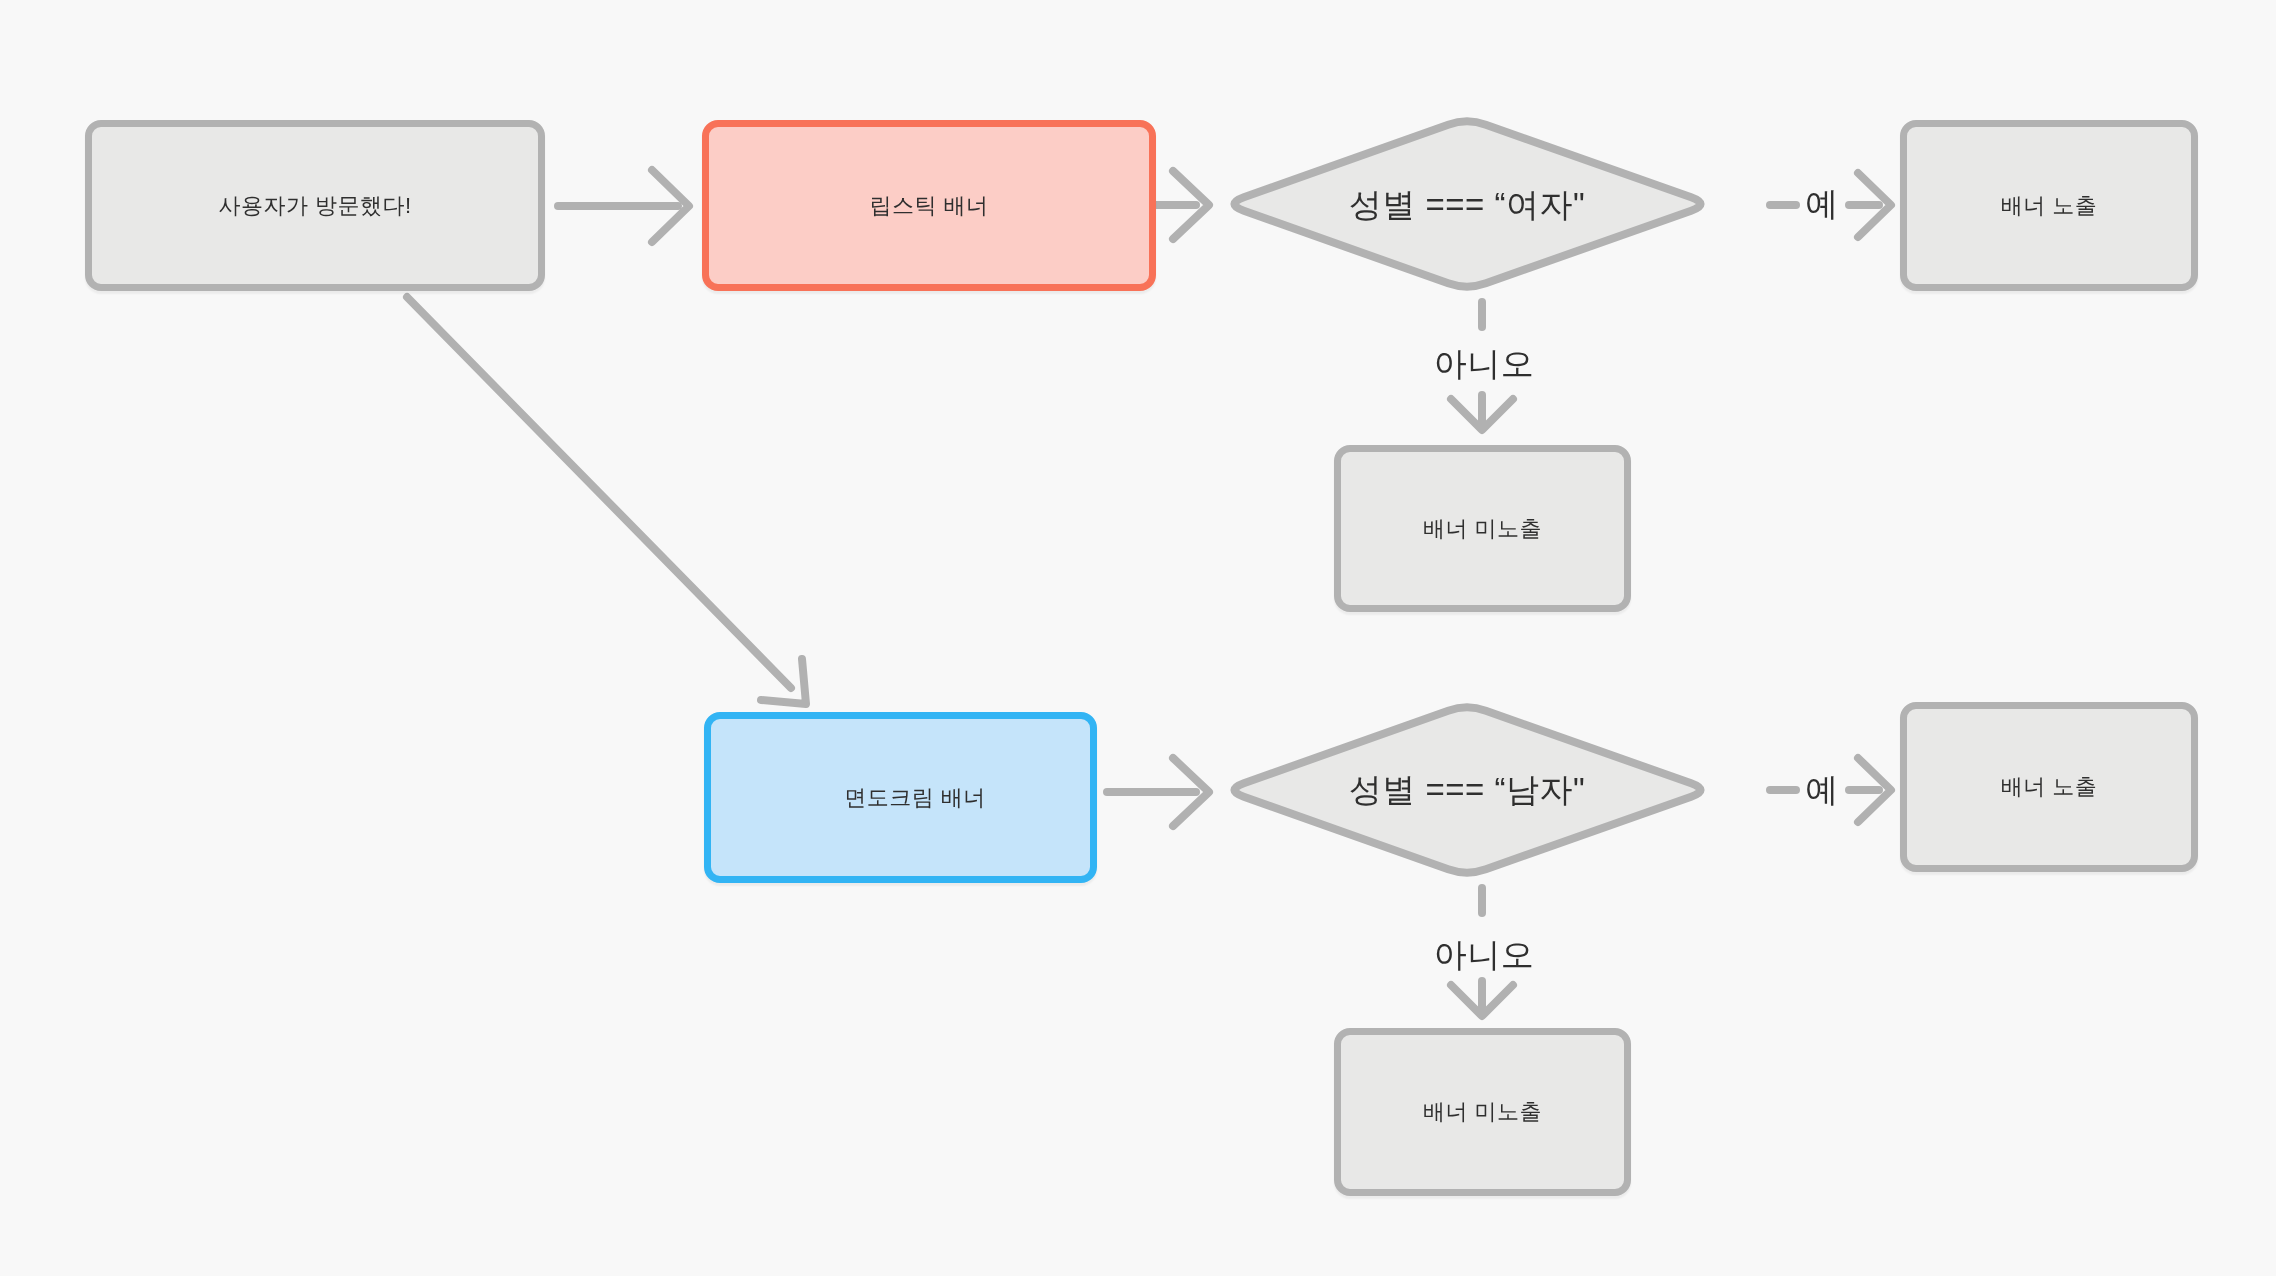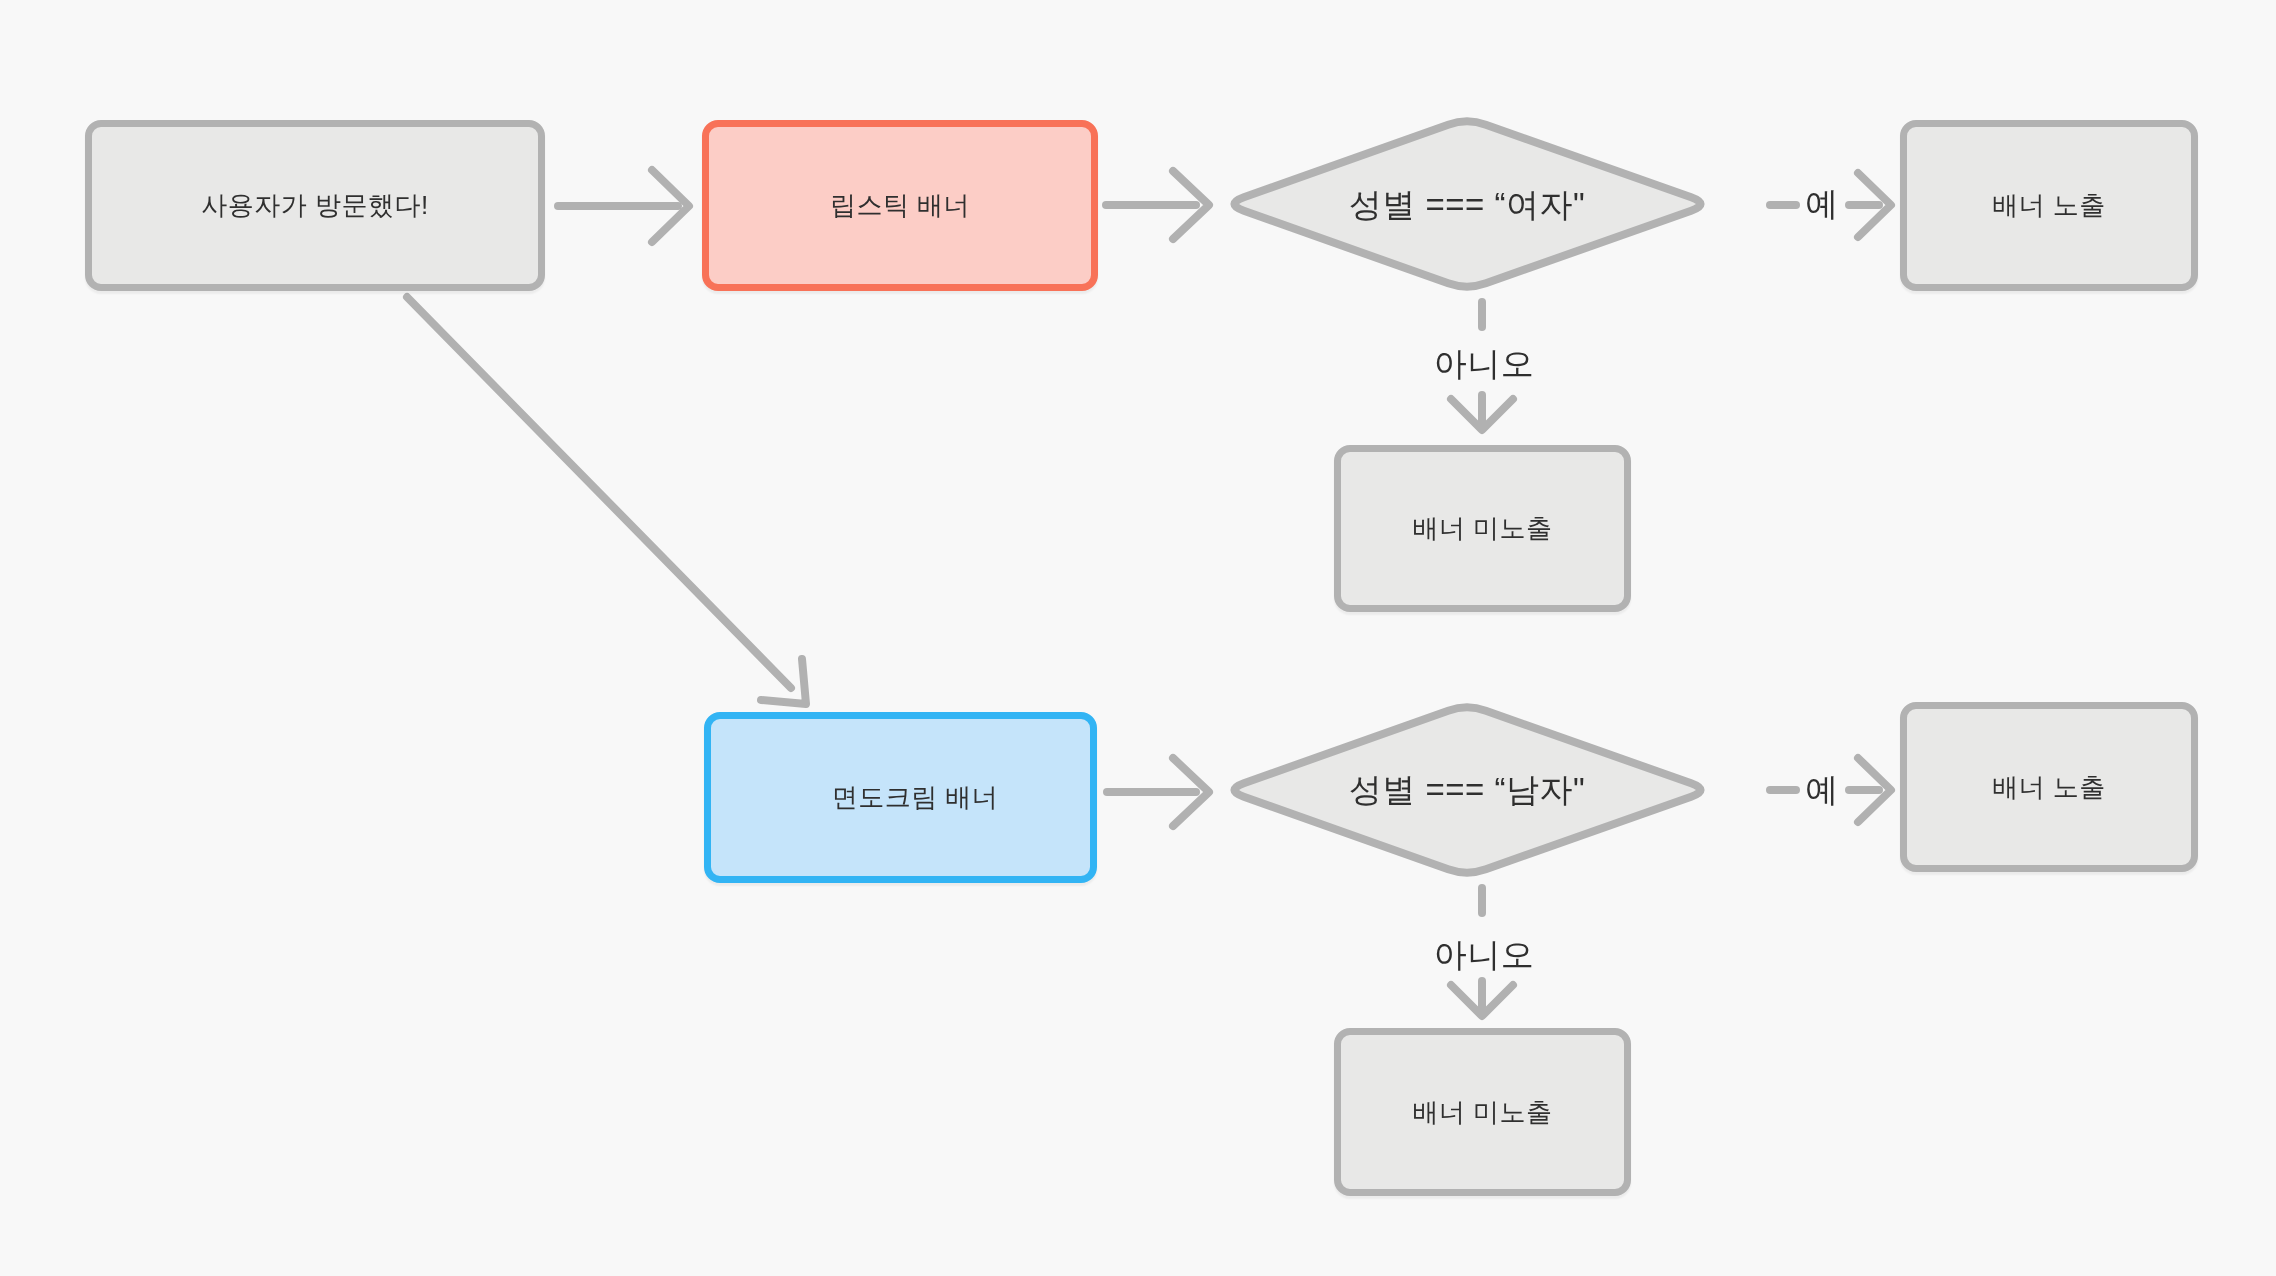--- a/index.html
+++ b/index.html
@@ -44,21 +44,21 @@
     stroke-linejoin: round;
   }
   .node {
     position: absolute;
     border: 7px solid var(--node-border);
     background: var(--node-fill);
     border-radius: 16px;
     display: flex;
     align-items: center;
     justify-content: center;
-    font-size: 26px;
+    font-size: 22px;
     letter-spacing: 0.5px;
     color: var(--text);
     box-shadow: 0 3px 2px rgba(0,0,0,0.05);
     white-space: nowrap;
   }
   .node.red   { border-color: var(--red-border);  background: var(--red-fill); }
   .node.blue  { border-color: var(--blue-border); background: var(--blue-fill); padding-left: 29px; }
   .dlabel, .elabel {
     position: absolute;
     transform: translate(-50%, -50%);
@@ -104,21 +104,21 @@
     <path class="edge" d="M 1849 790 L 1879 790"></path>
     <path class="edge" d="M 1858 758 L 1891 790 L 1858 822"></path>
 
     <path class="edge" d="M 1482 888 L 1482 913"></path>
     <path class="edge" d="M 1482 981 L 1482 1010"></path>
     <path class="edge" d="M 1451 985 L 1482 1016 L 1513 985"></path>
   </svg>
 
   <div class="node" style="left:85px; top:120px; width:460px; height:171px;">사용자가 방문했다!</div>
 
-  <div class="node red" style="left:702px; top:120px; width:396px; height:171px;">립스틱 배너</div>
+  <div class="node red" style="left:702px; top:120px; width:454px; height:171px;">립스틱 배너</div>
 
   <div class="node blue" style="left:704px; top:712px; width:393px; height:171px;">면도크림 배너</div>
 
   <div class="node" style="left:1900px; top:120px; width:298px; height:171px;">배너 노출</div>
 
   <div class="node" style="left:1900px; top:702px; width:298px; height:170px;">배너 노출</div>
 
   <div class="node" style="left:1334px; top:445px; width:297px; height:167px;">배너 미노출</div>
 
   <div class="node" style="left:1334px; top:1028px; width:297px; height:168px;">배너 미노출</div>

